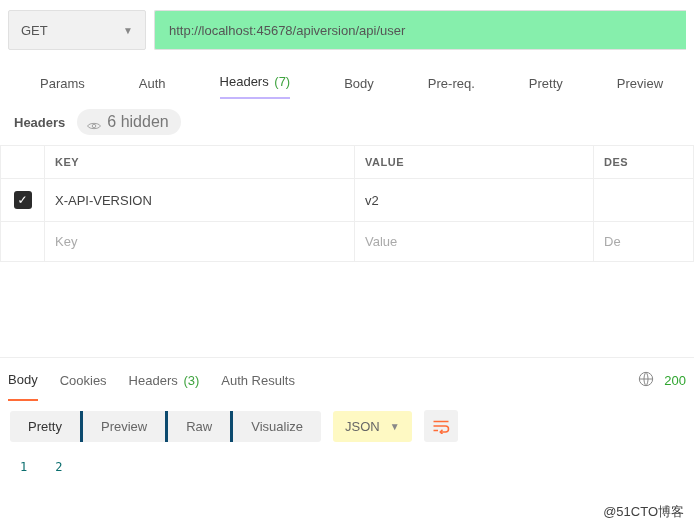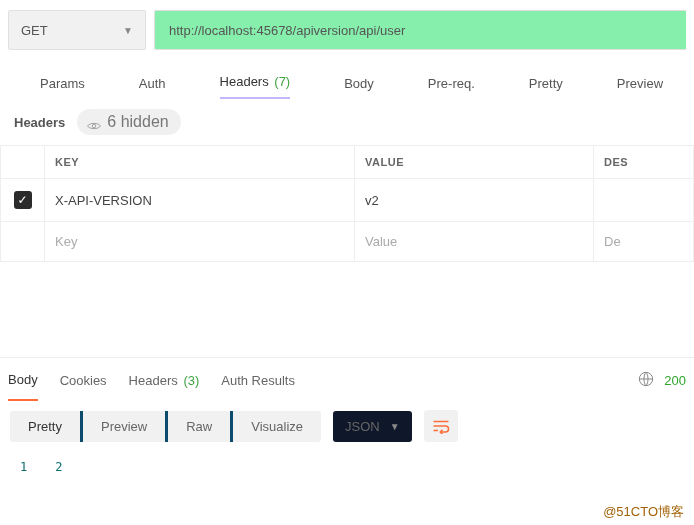--- a/index.html
+++ b/index.html
@@ -168,21 +168,21 @@
     padding: 8px 18px;
     color: #666;
     font-size: 13px;
     cursor: pointer;
     border-right: 3px solid #0c4a6e;
   }
   .view-btn:last-child { border-right: none; text-align: center; }
   .view-btn.active { color: #333; font-weight: 500; }
   .type-select {
     margin-left: 12px;
-    background: #0f172a;
+    background: #fef9c3;
     padding: 8px 12px;
     border-radius: 3px;
     display: flex;
     align-items: center;
     gap: 10px;
     color: #666;
     font-size: 13px;
   }
   .wrap-btn {
     margin-left: 12px;
@@ -199,21 +199,21 @@
     display: flex;
     gap: 28px;
     font-size: 12px;
     color: #0b6e6e;
     font-family: Menlo, Consolas, monospace;
   }
   .watermark {
     position: absolute;
     right: 10px;
     bottom: 4px;
-    color: #a16207;
+    color: #404040;
     font-size: 13px;
   }
 </style>
 </head>
 <body>
 
 <div class="request-row">
   <div class="method-select">
     <span>GET</span>
     <span class="chev">▼</span>

